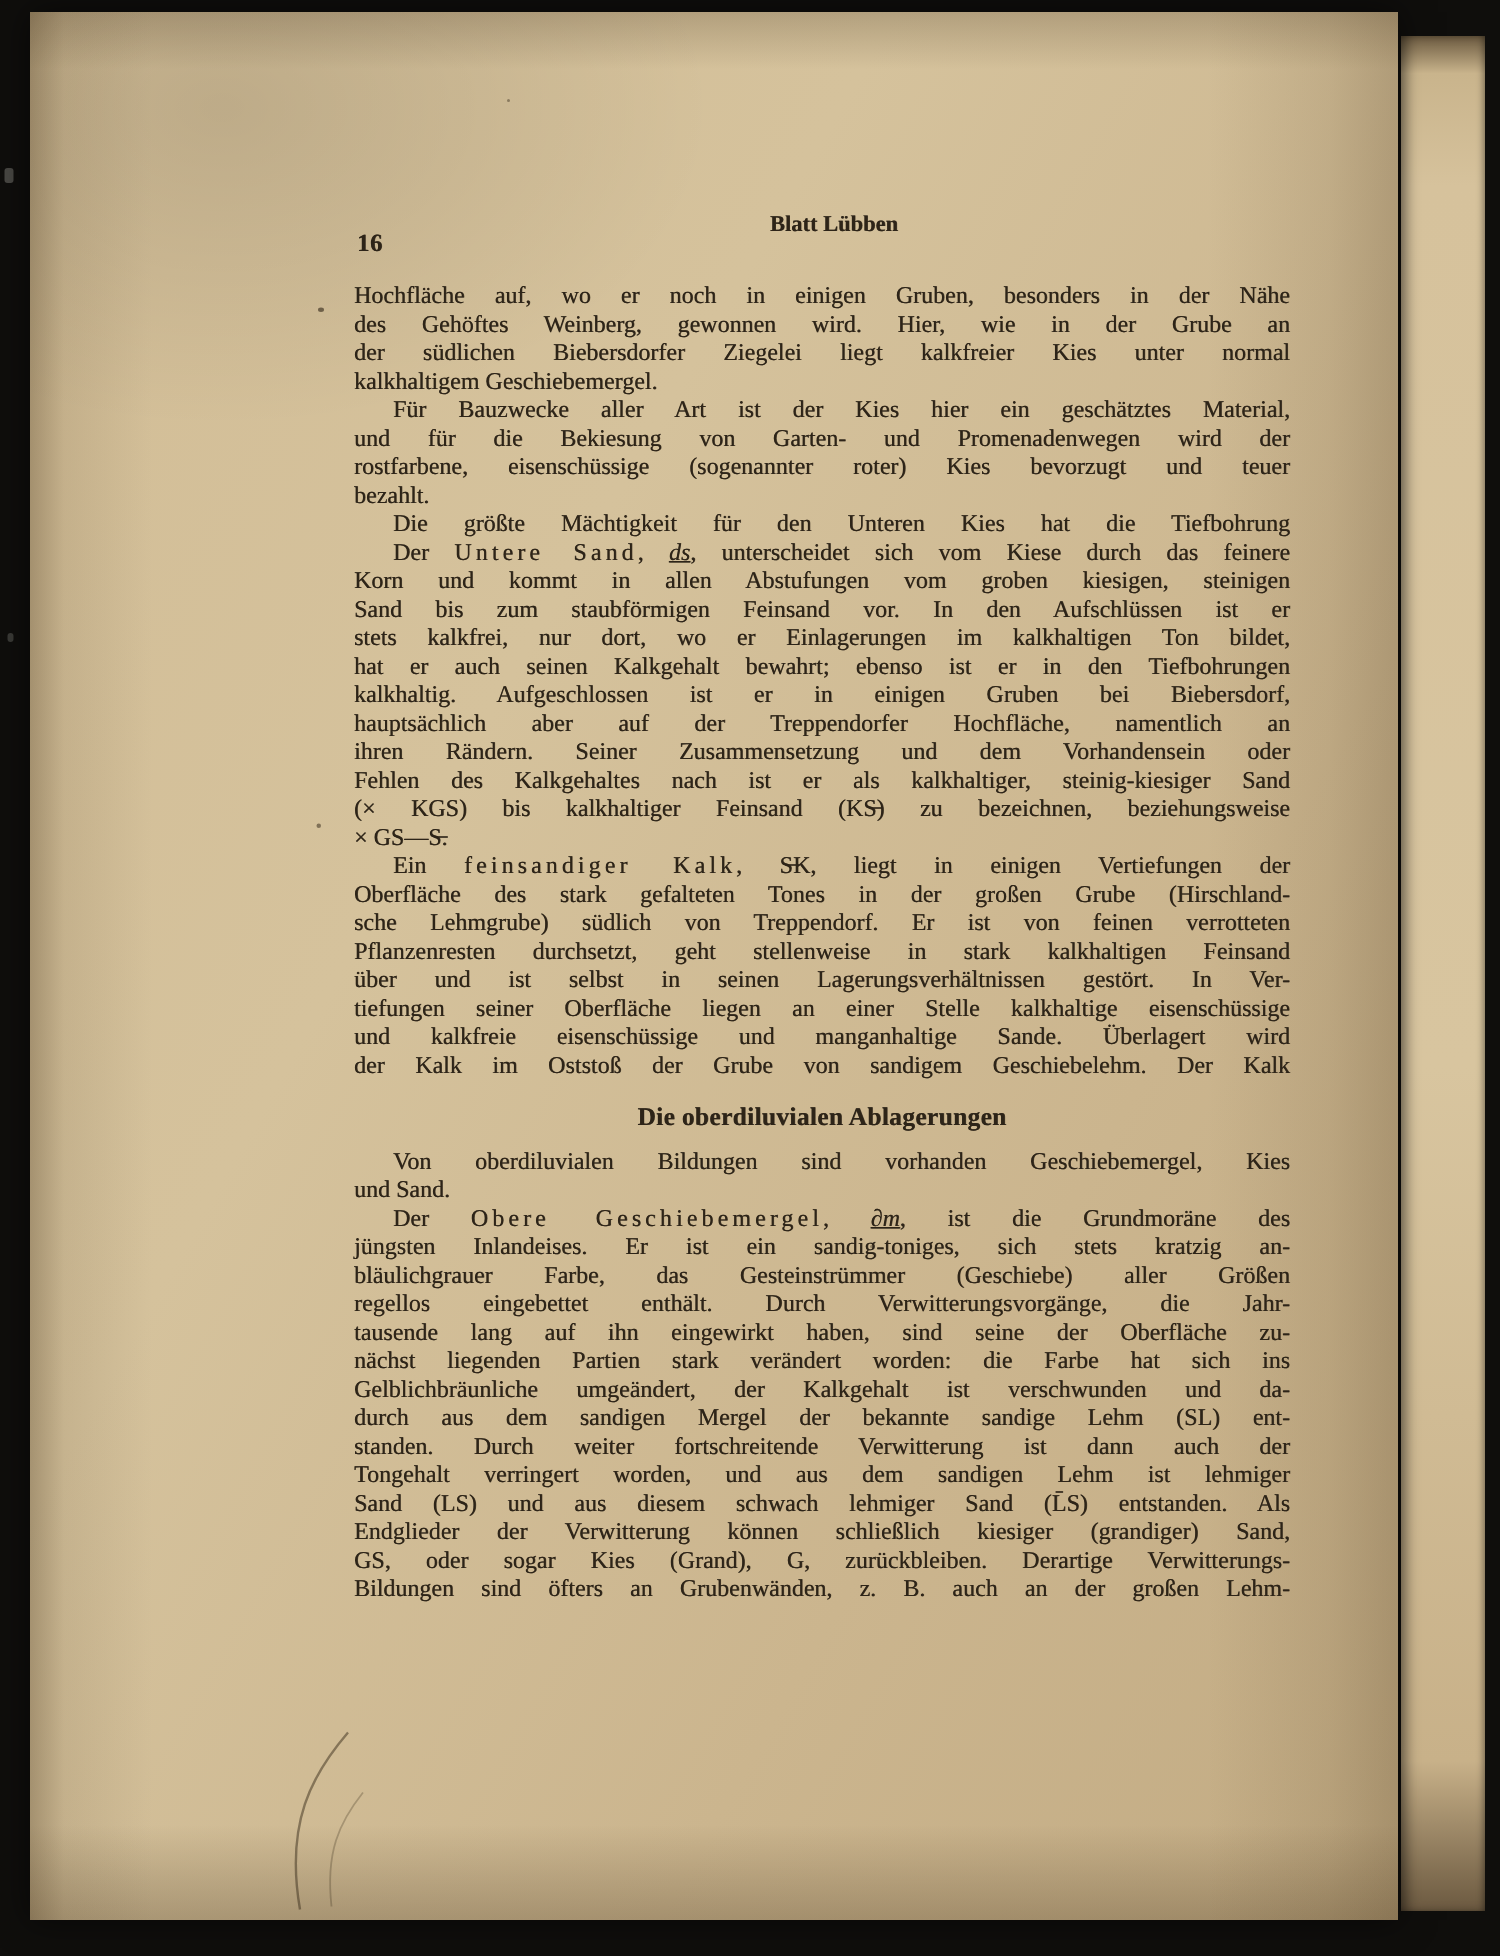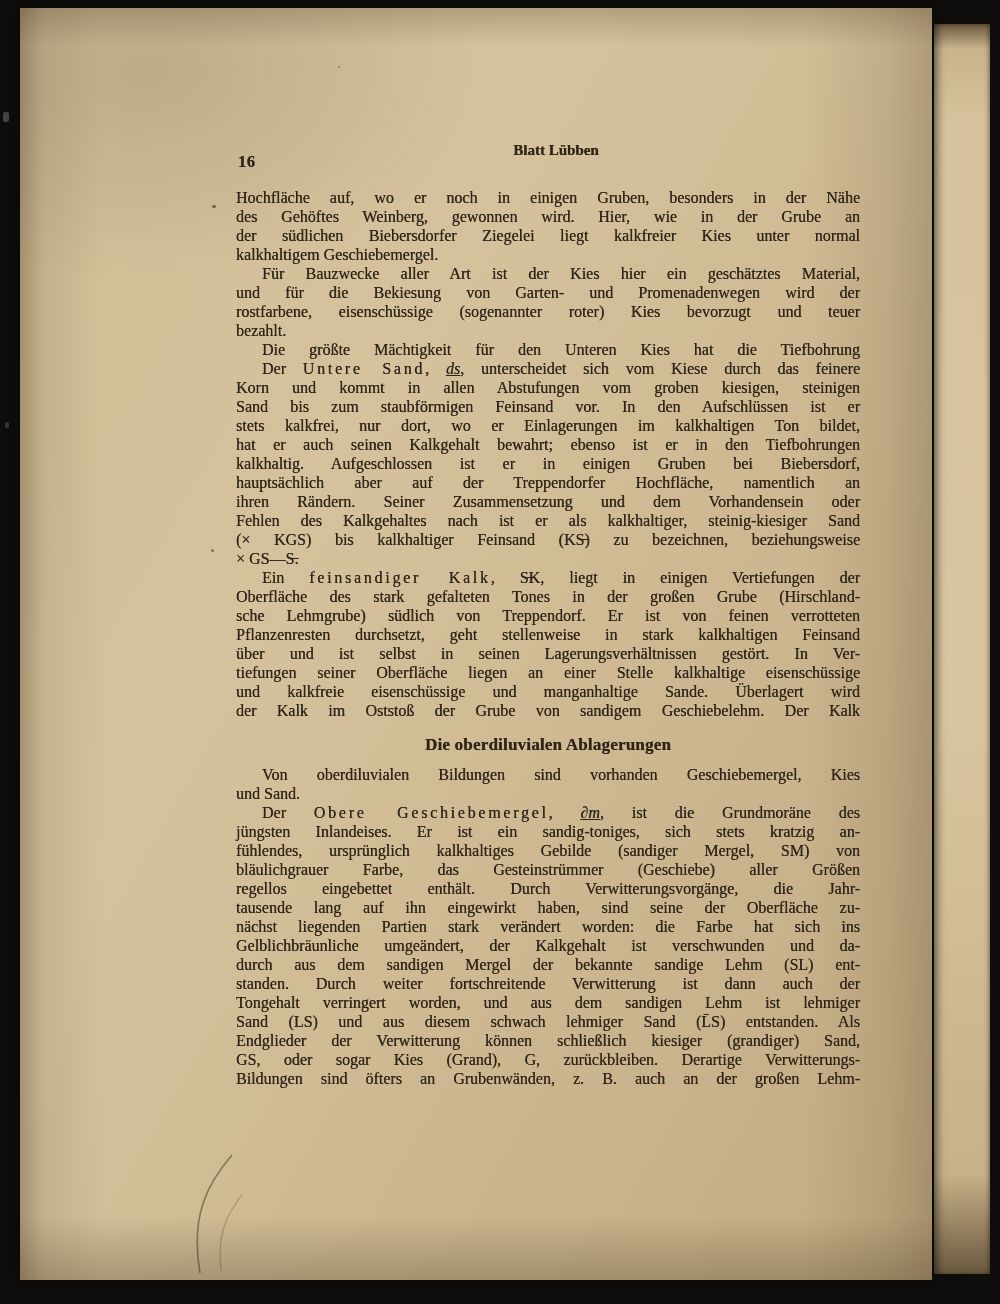--- a/index.html
+++ b/index.html
@@ -106,21 +106,20 @@
             <div class="line"><span>der Kalk im Oststoß der Grube von sandigem Geschiebelehm. Der Kalk</span></div>
           </div>
           <div class="heading">Die oberdiluvialen Ablagerungen</div>
           <div class="para">
             <div class="line ind"><span>Von oberdiluvialen Bildungen sind vorhanden Geschiebemergel, Kies</span></div>
             <div class="line ragged"><span>und Sand.</span></div>
           </div>
           <div class="para">
             <div class="line ind"><span>Der </span><span class="sp">Obere Geschiebemergel</span><span>, </span><span class="it">∂m</span><span>, ist die Grundmoräne des</span></div>
             <div class="line"><span>jüngsten Inlandeises. Er ist ein sandig-toniges, sich stets kratzig an-</span></div>
-            <div class="line"><span>fühlendes, ursprünglich kalkhaltiges Gebilde (sandiger Mergel, SM) von</span></div>
             <div class="line"><span>bläulichgrauer Farbe, das Gesteinstrümmer (Geschiebe) aller Größen</span></div>
             <div class="line"><span>regellos eingebettet enthält. Durch Verwitterungsvorgänge, die Jahr-</span></div>
             <div class="line"><span>tausende lang auf ihn eingewirkt haben, sind seine der Oberfläche zu-</span></div>
             <div class="line"><span>nächst liegenden Partien stark verändert worden: die Farbe hat sich ins</span></div>
             <div class="line"><span>Gelblichbräunliche umgeändert, der Kalkgehalt ist verschwunden und da-</span></div>
             <div class="line"><span>durch aus dem sandigen Mergel der bekannte sandige Lehm (SL) ent-</span></div>
             <div class="line"><span>standen. Durch weiter fortschreitende Verwitterung ist dann auch der</span></div>
             <div class="line"><span>Tongehalt verringert worden, und aus dem sandigen Lehm ist lehmiger</span></div>
             <div class="line"><span>Sand (LS) und aus diesem schwach lehmiger Sand (L̄S) entstanden. Als</span></div>
             <div class="line"><span>Endglieder der Verwitterung können schließlich kiesiger (grandiger) Sand,</span></div>

